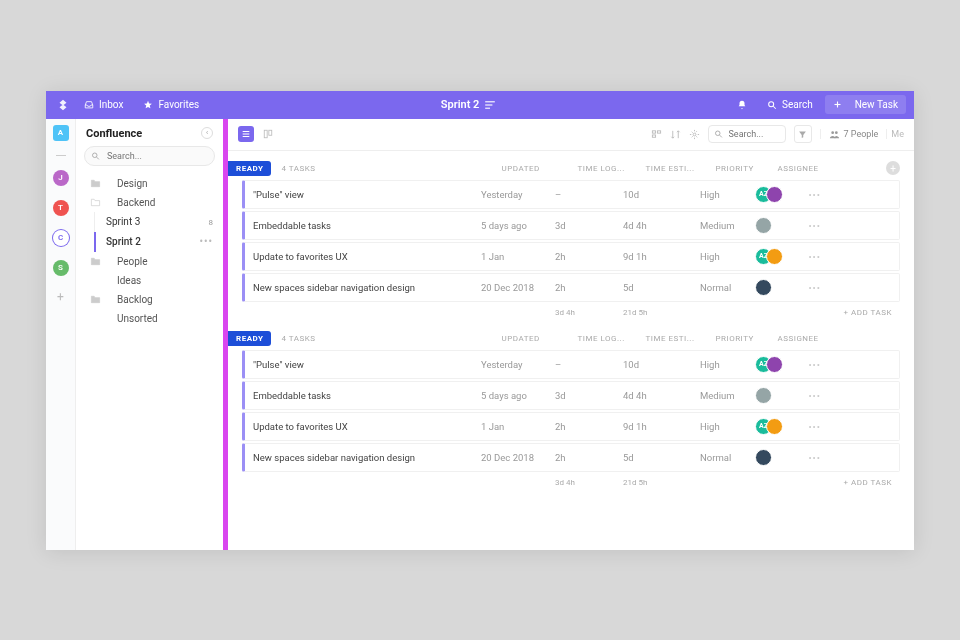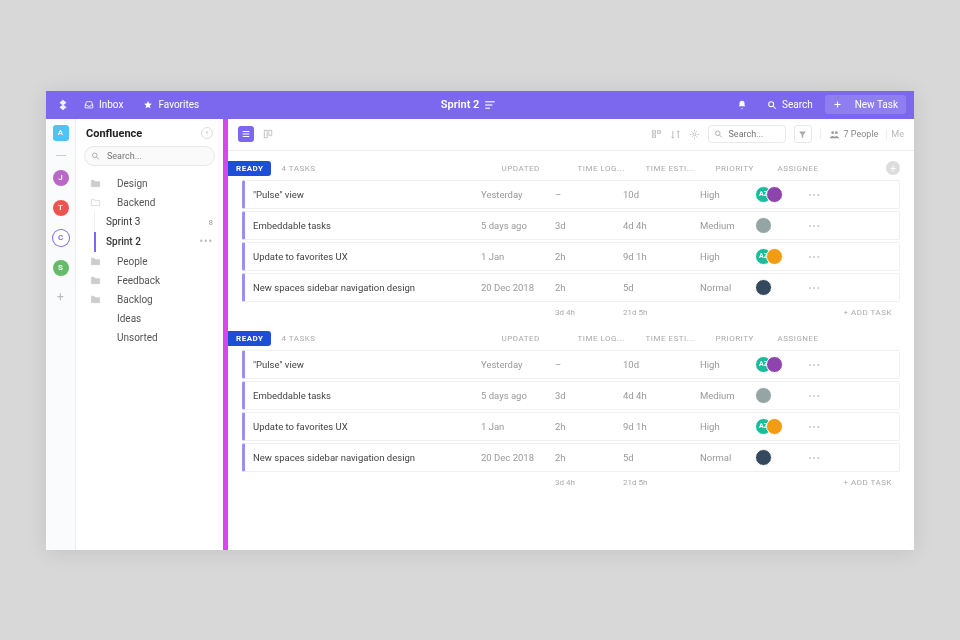--- a/index.html
+++ b/index.html
@@ -206,38 +206,30 @@
           </div>
           <div class="tree-item">
             <span class="folder">
               <svg width="11" height="10" viewBox="0 0 24 20" fill="#ccc" stroke="#ccc" stroke-width="1.5">
                 <path d="M3 4h6l2 3h10v11H3z"></path>
               </svg>
             </span>
             <span>People</span>
           </div>
           <div class="tree-item">
+            <span style="width:11px"></span>
+            <span>Ideas</span>
+          </div>
+          <div class="tree-item">
             <span class="folder">
               <svg width="11" height="10" viewBox="0 0 24 20" fill="#ccc" stroke="#ccc" stroke-width="1.5">
                 <path d="M3 4h6l2 3h10v11H3z"></path>
               </svg>
             </span>
-            <span>Feedback</span>
-          </div>
-          <div class="tree-item">
-            <span class="folder">
-              <svg width="11" height="10" viewBox="0 0 24 20" fill="#ccc" stroke="#ccc" stroke-width="1.5">
-                <path d="M3 4h6l2 3h10v11H3z"></path>
-              </svg>
-            </span>
             <span>Backlog</span>
-          </div>
-          <div class="tree-item">
-            <span style="width:11px"></span>
-            <span>Ideas</span>
           </div>
           <div class="tree-item">
             <span style="width:11px"></span>
             <span>Unsorted</span>
           </div>
         </div>
     </div>
 
     <div class="main">
       <div class="main-toolbar">

